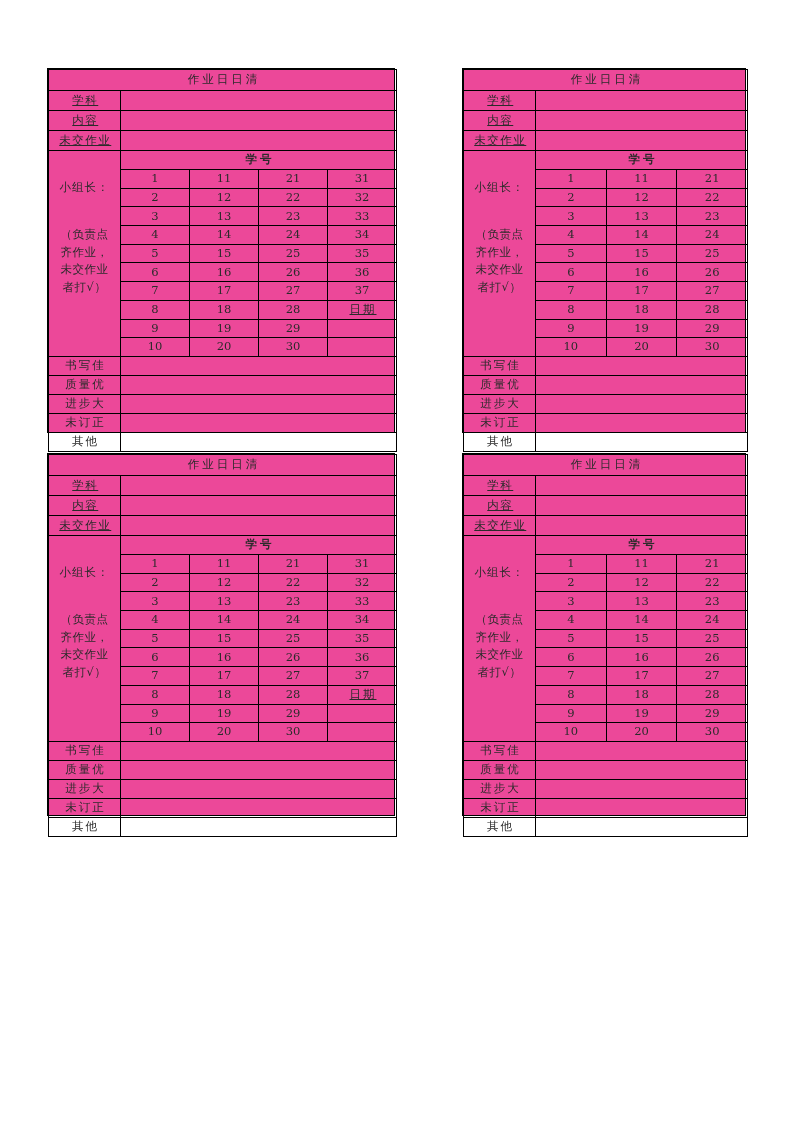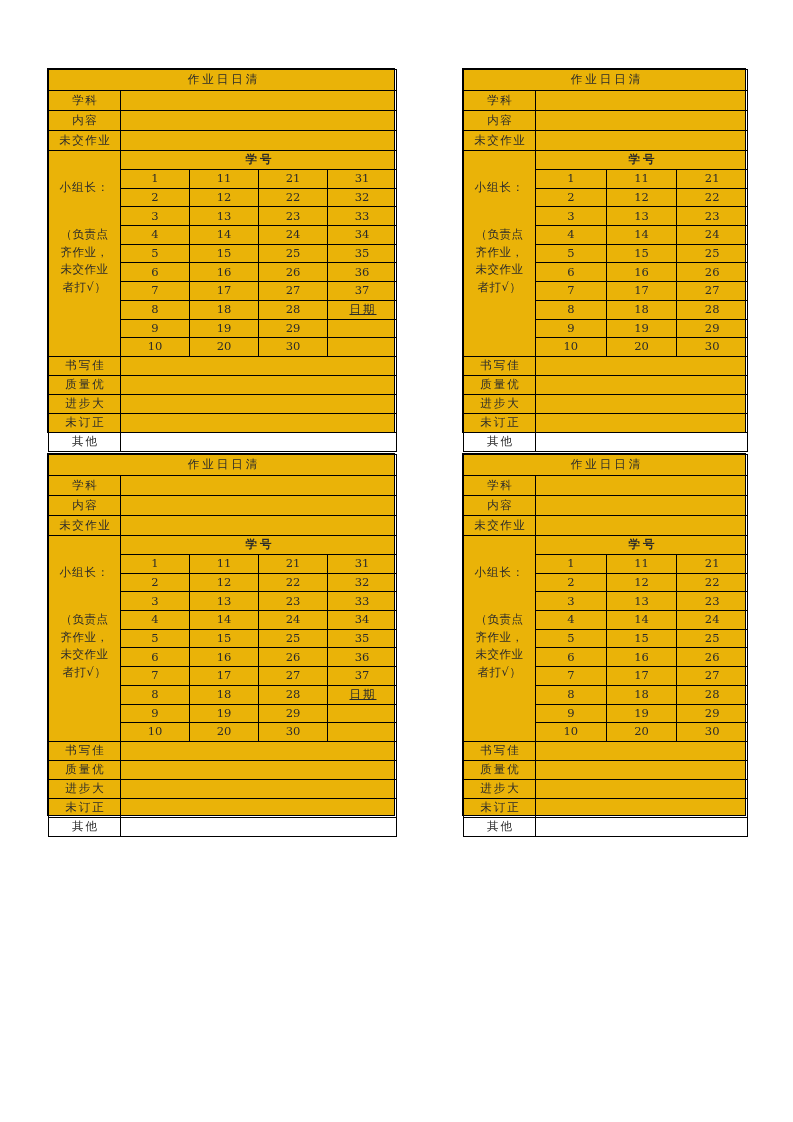--- a/index.html
+++ b/index.html
@@ -21,21 +21,21 @@
     top: 0; left: 0;
     width: 793px;
     height: 1122px;
   }
 
   
   .card {
     position: absolute;
     box-sizing: border-box;
     border: 1.6px solid #000;
-    background: #eab308;
+    background: #ec4899;
   }
   .card table {
     border-collapse: collapse;
     table-layout: fixed;
     width: 100%;
     height: 100%;
   }
   .card td {
     border: 0.8px solid #000;
     padding: 0;
@@ -54,20 +54,21 @@
     font-size: 12px;
     letter-spacing: 3px;
     text-indent: 3px;
     height: 20px;
   }
   .lbl {
     font-size: 11.5px;
     letter-spacing: 1.5px;
     text-indent: 1.5px;
     height: 19px;
+    text-decoration: underline;
   }
   .numhdr {
     font-size: 11.5px;
     letter-spacing: 3px;
     text-indent: 3px;
     height: 18px;
     font-weight: bold;
   }
   .num {
     font-size: 12px;

